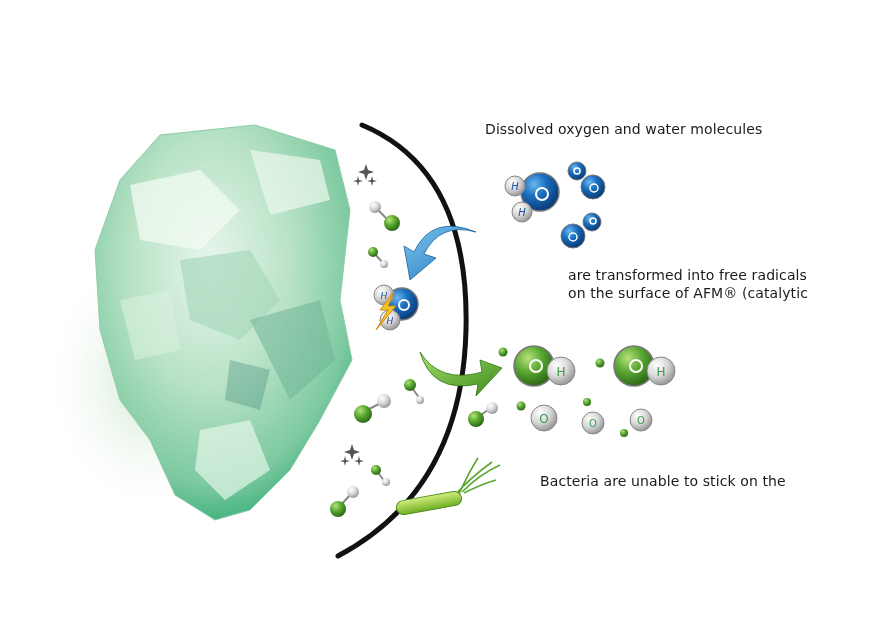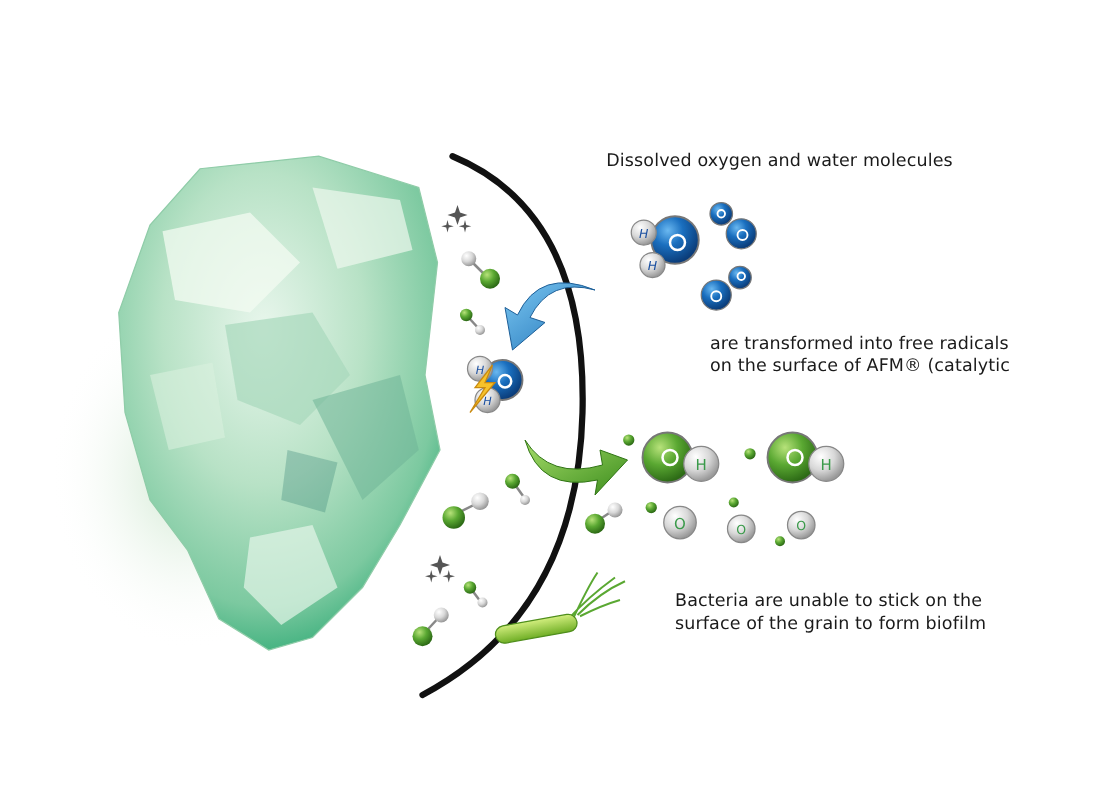--- a/index.html
+++ b/index.html
@@ -190,14 +190,13 @@
 
 <div class="label" style="left:485px; top:120px;">Dissolved oxygen and water molecules</div>
 
 <div class="label" style="left:568px; top:266px;">
   <div>are transformed into free radicals</div>
   <div>on the surface of AFM® (catalytic</div>
 </div>
 
 <div class="label" style="left:540px; top:472px;">
   <div>Bacteria are unable to stick on the</div>
-  <div>surface of the grain to form biofilm</div>
 </div>
 
 </body></html>

